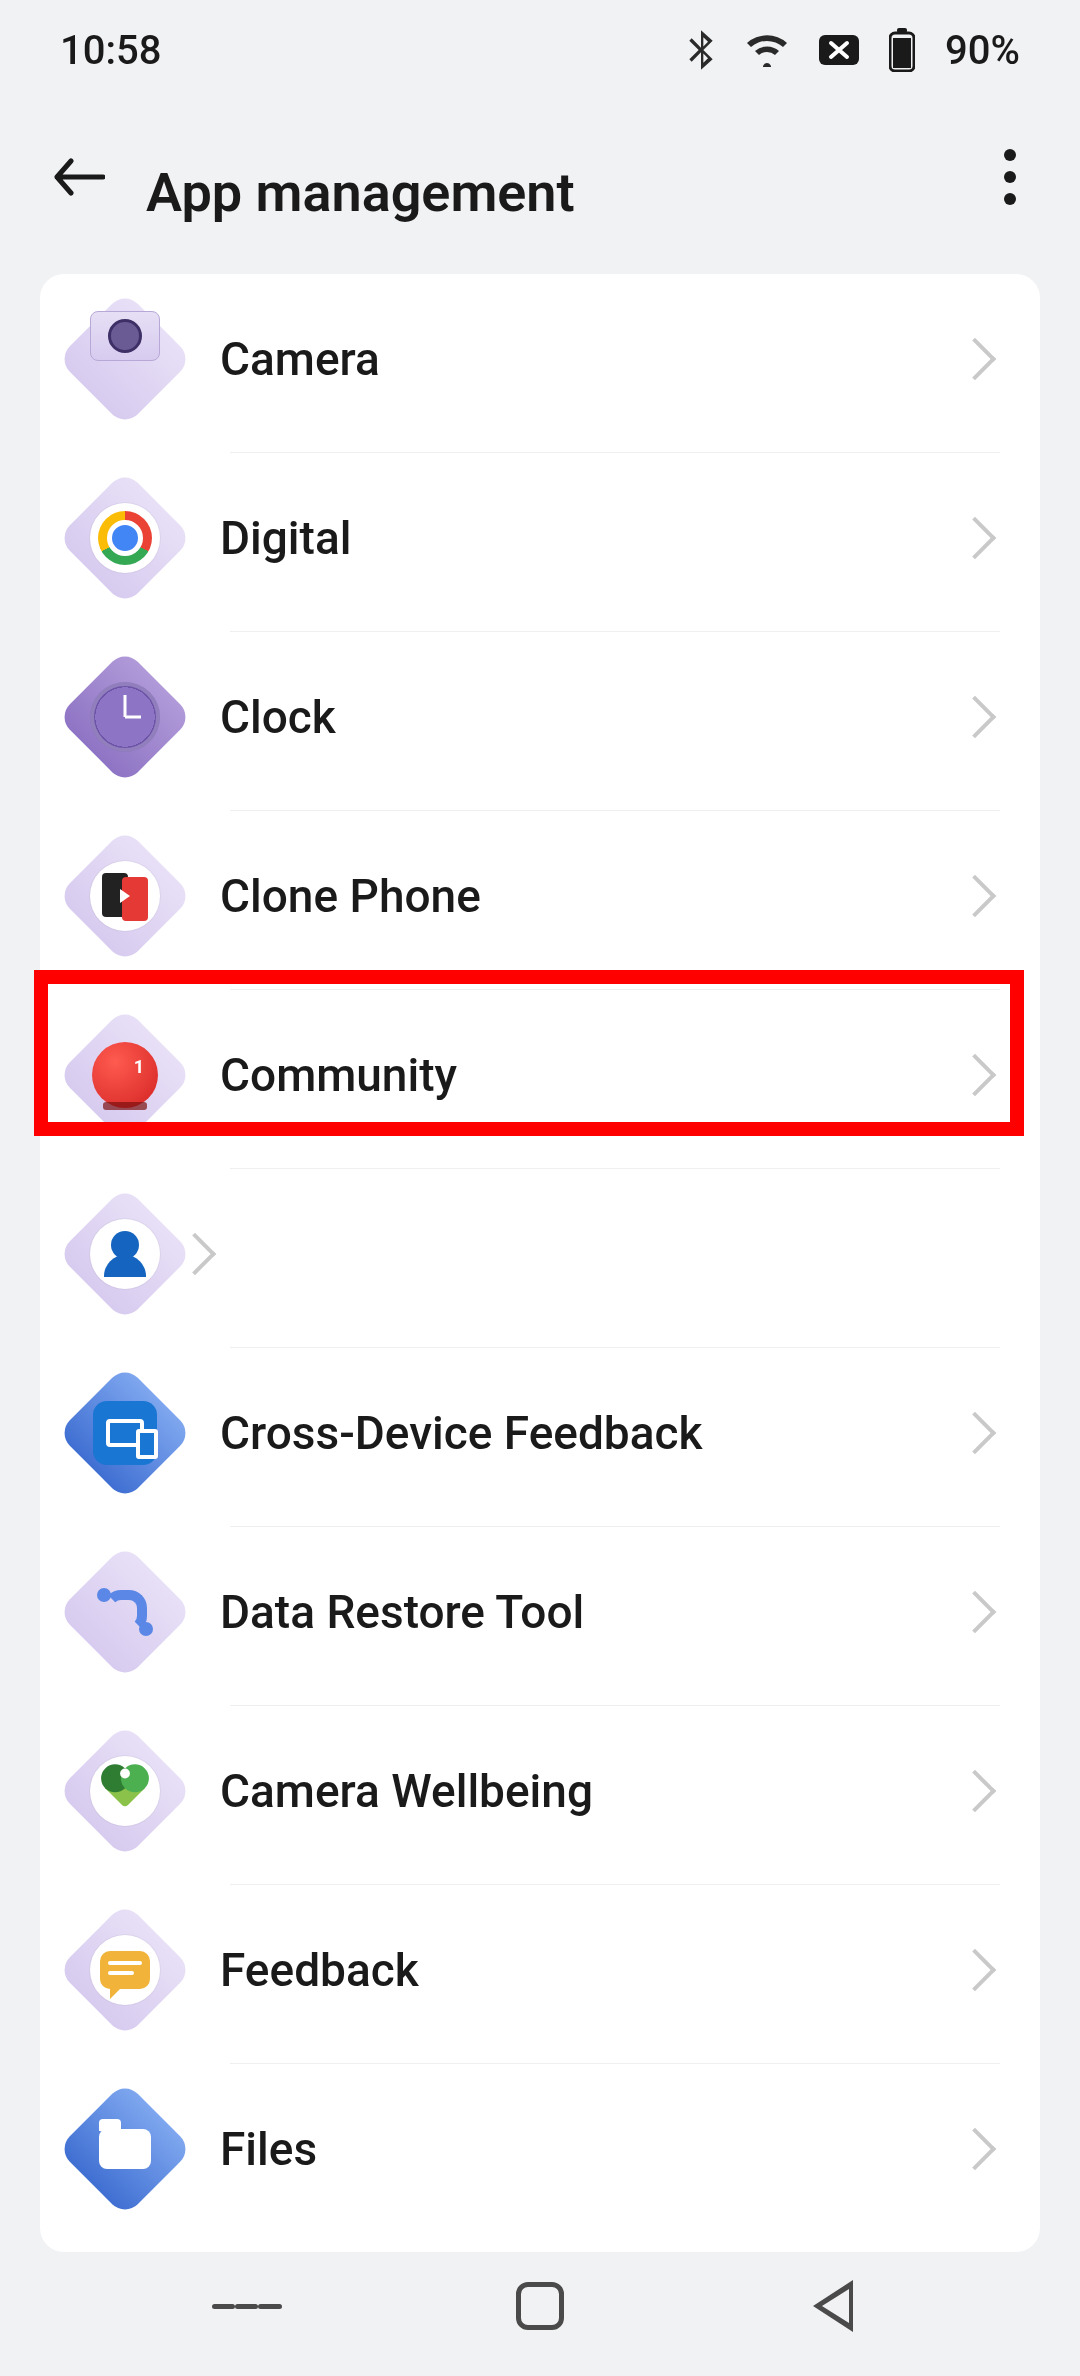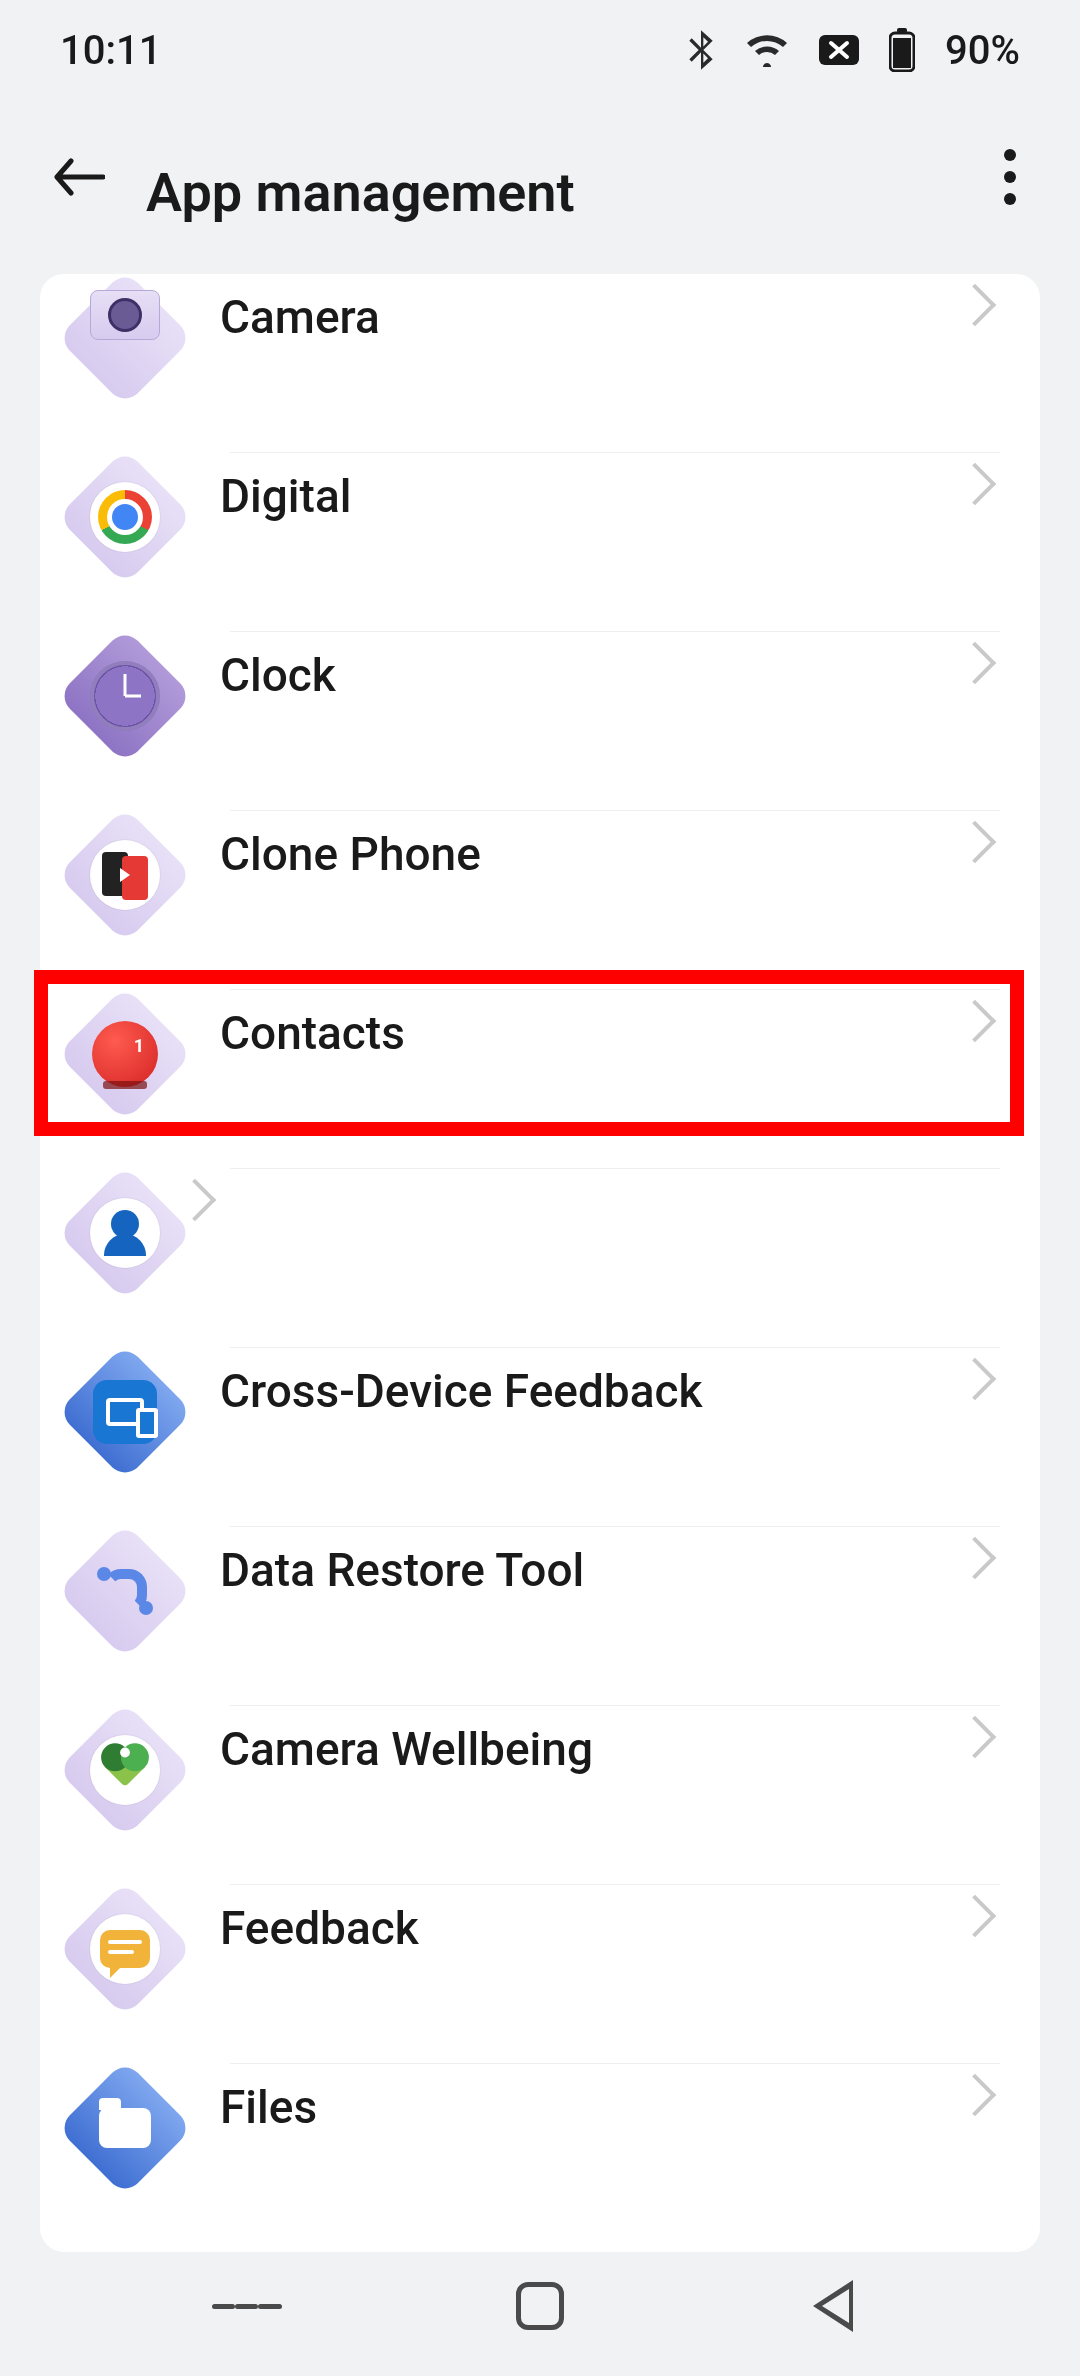--- a/index.html
+++ b/index.html
@@ -13,21 +13,21 @@
   
   .header { display: flex; align-items: center; justify-content: space-between; padding: 30px 50px 50px 50px; }
   .header-left { display: flex; align-items: center; gap: 40px; }
   .back-arrow { width: 56px; height: 56px; display:flex; align-items:center; justify-content:center; }
   .page-title { font-size: 54px; font-weight: 600; margin-top: 31px; }
   .more-dots { width: 40px; display:flex; flex-direction:column; gap:10px; align-items:center; }
   .more-dots span { width: 12px; height: 12px; background:#1a1a1a; border-radius:50%; }
 
   
   .card { margin: 0 40px; background: #ffffff; border-radius: 24px; overflow: hidden; padding-bottom: 10px; }
-  .app-row { display: flex; align-items: flex-start; padding: 16px 40px 30px 30px; position: relative; height: 178px; }
+  .app-row { display: flex; align-items: center; padding: 22px 40px 30px 30px; position: relative; height: 178px; }
   .app-icon-wrap { width: 110px; display:flex; justify-content:center; align-items:center; flex-shrink:0; }
   .diamond { width: 96px; height: 96px; position: relative; }
   .diamond .bg { position:absolute; inset:0; transform: rotate(45deg); border-radius: 18px; }
   .diamond .inner { position:absolute; inset:0; display:flex; align-items:center; justify-content:center; }
   .diamond .circle { width:70px; height:70px; border-radius:50%; background:#fff; display:flex; align-items:center; justify-content:center; box-shadow: 0 0 0 1px rgba(0,0,0,0.04); }
   .camera-body { position:absolute; left:50%; top:0; transform:translateX(-50%); width:70px; height:50px; background:linear-gradient(#e6dff5,#d7cbef); border-radius:8px; border:1px solid #b7a8d7; }
   .camera-body::after{ content:""; position:absolute; left:50%; top:50%; transform:translate(-50%,-50%); width:28px; height:28px; border-radius:50%; background:#6b5b95; border:3px solid #3e2f66; }
 
   .app-label { font-size: 46px; font-weight: 500; margin-left: 40px; flex:1; }
   .chevron { width: 30px; height: 30px; border-top: 4px solid #c9c9c9; border-right: 4px solid #c9c9c9; transform: rotate(45deg); margin-right: 10px; }
@@ -88,21 +88,21 @@
   .nav-recent span{ display:block; width:44px; height:5px; background:#4a4a4a; border-radius:3px; margin:6px 0;}
   .nav-home{ width:48px; height:48px; border:5px solid #4a4a4a; border-radius:12px; }
   .nav-back{ width:0; height:0; border-right:40px solid #4a4a4a; border-top:26px solid transparent; border-bottom:26px solid transparent; position:relative;}
   .nav-back::after{ content:""; position:absolute; left:9px; top:-17px; width:0; height:0; border-right:27px solid #f1f2f4; border-top:17px solid transparent; border-bottom:17px solid transparent;}
 
 </style>
 </head>
 <body>
 
 <div class="status-bar">
-  <div>10:11</div>
+  <div>10:58</div>
   <div class="status-right">
     <svg width="28" height="40" viewBox="0 0 24 34">
         <path d="M12 0 L22 9 L14 17 L22 25 L12 34 L12 19 L4 27 L2 25 L10 17 L2 9 L4 7 L12 15 Z M14 6 L14 14 L18 10 Z M14 20 L14 28 L18 24 Z" fill="#2a2a2a"></path>
       </svg>
     <svg width="44" height="34" viewBox="0 0 44 34">
         <path d="M22 30 a4 4 0 1 0 0.001 0 M10 18 a18 18 0 0 1 24 0 l-4 4 a12 12 0 0 0 -16 0 z M2 10 a30 30 0 0 1 40 0 l-4 4 a24 24 0 0 0 -32 0 z" fill="#2a2a2a"></path>
       </svg>
     <svg width="40" height="30" viewBox="0 0 40 30">
         <rect x="0" y="0" width="40" height="30" rx="6" fill="#1a1a1a"></rect>
         <path d="M12 8 L28 22 M28 8 L12 22" stroke="#fff" stroke-width="4" stroke-linecap="round"></path>
@@ -202,21 +202,21 @@
     <div class="app-icon-wrap">
       <div class="diamond">
           <div class="bg bg-purple-lt"></div>
         <div class="inner">
             <div class="community-ball">
               <span>1</span>
             </div>
           </div>
       </div>
     </div>
-    <div class="app-label">Contacts</div>
+    <div class="app-label">Community</div>
     <div class="chevron"></div>
   </div>
   <div class="divider"></div>
 
   <div class="app-row">
     <div class="app-icon-wrap">
       <div class="diamond">
           <div class="bg bg-purple-lt"></div>
         <div class="inner">
             <div class="circle">

